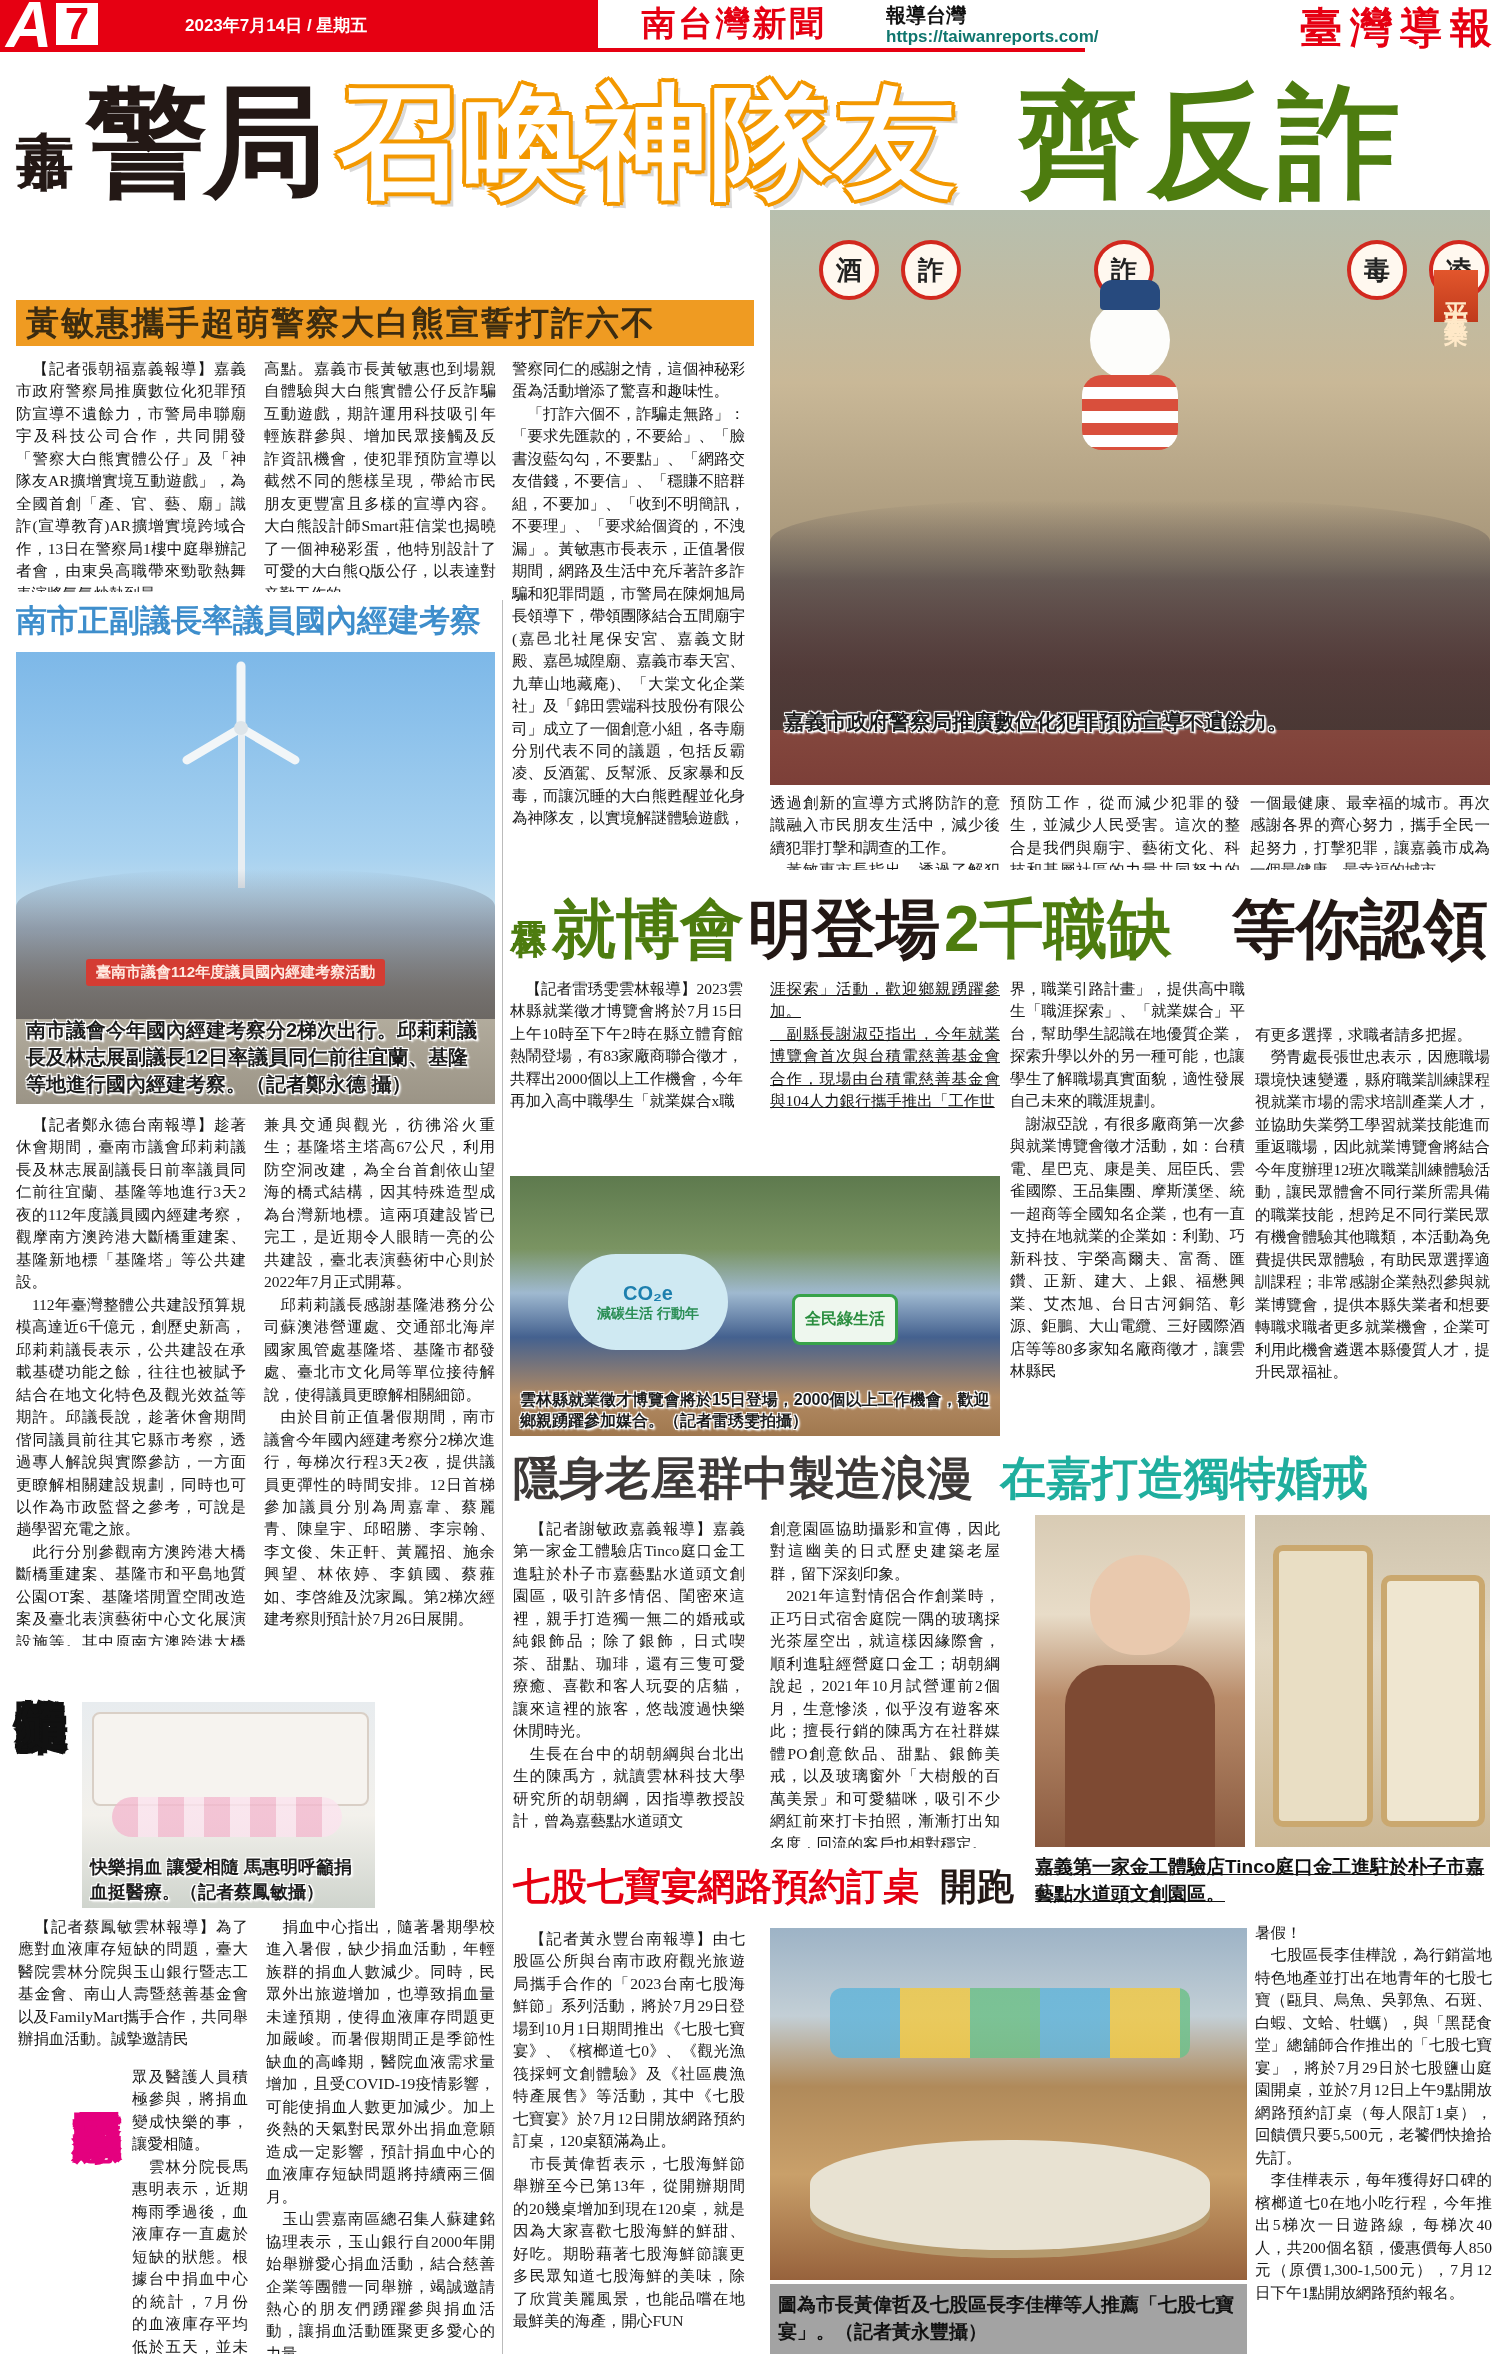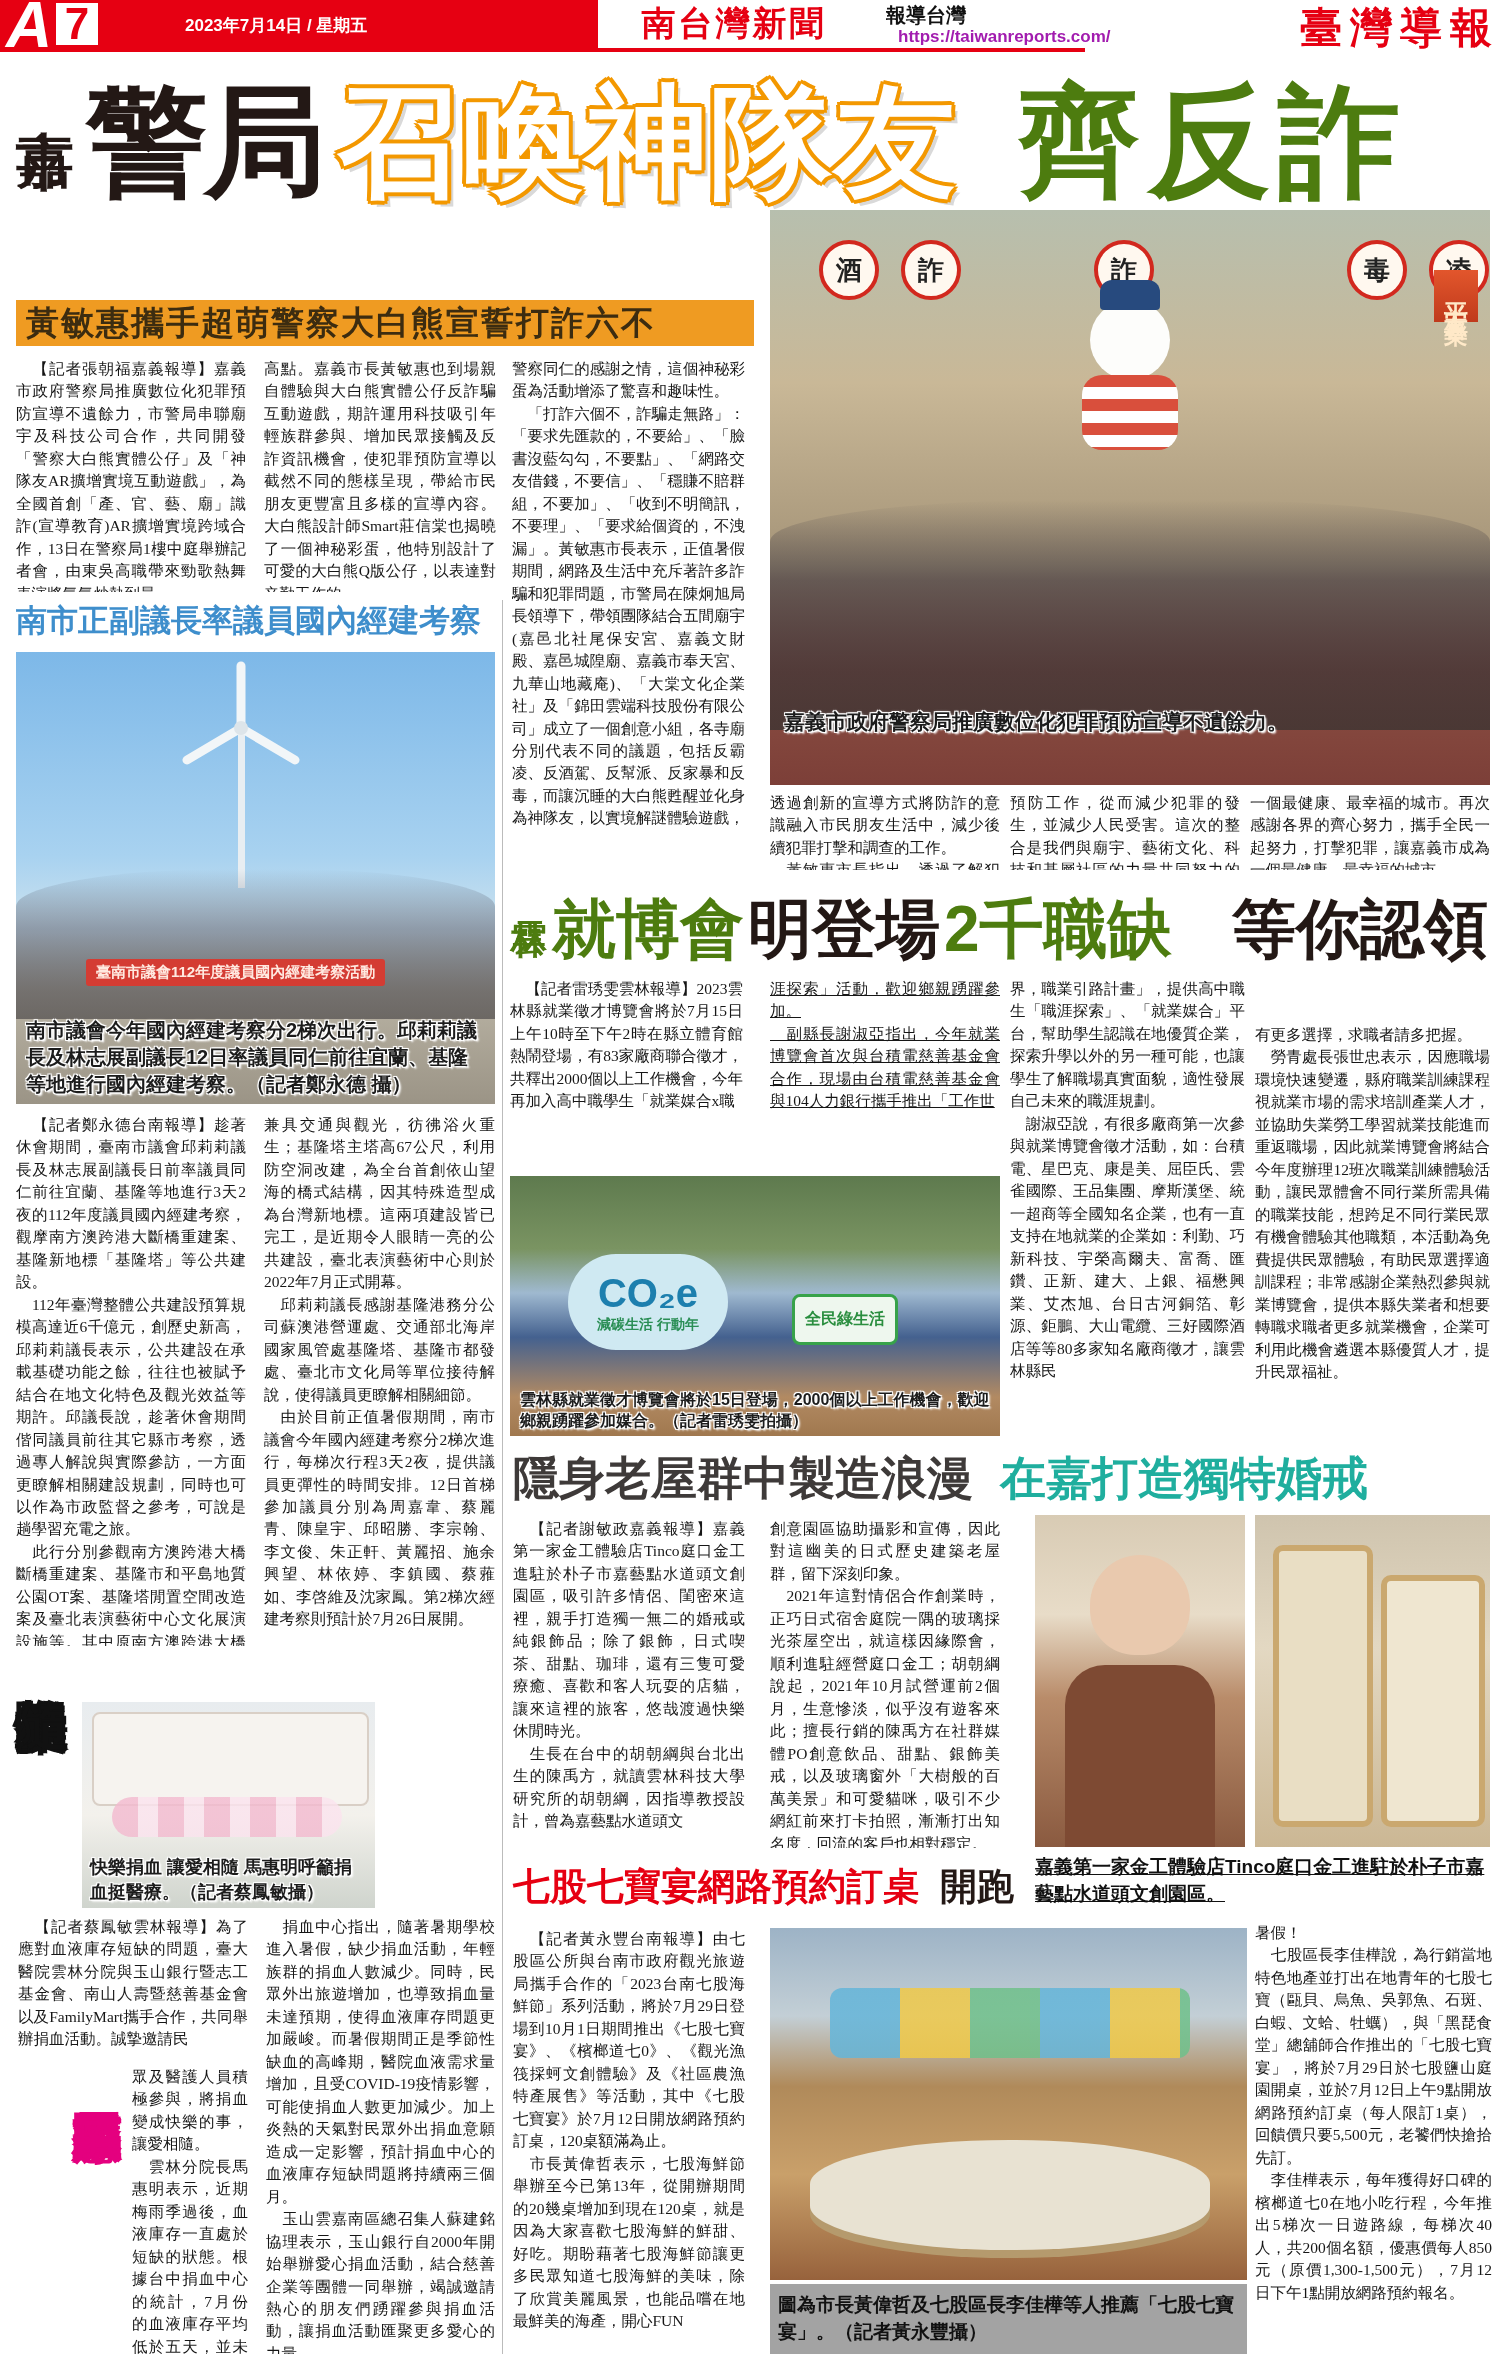--- a/index.html
+++ b/index.html
@@ -11,21 +11,21 @@
   .a-badge{position:absolute;left:6px;top:-12px;font:italic 900 64px "Liberation Sans",sans-serif;color:#fff;}
   .seven-box{position:absolute;left:56px;top:3px;width:42px;height:42px;background:#fff;
              display:flex;align-items:center;justify-content:center;
              font:900 44px "Liberation Sans",sans-serif;color:#e60012;}
   .mast-date{position:absolute;left:185px;top:14px;font:bold 17px "Liberation Sans",sans-serif;color:#fff;}
   .mast-center{position:absolute;left:598px;top:0;width:272px;height:48px;background:#fff;
                display:flex;align-items:center;justify-content:center;
                font:900 34px "Liberation Sans",sans-serif;color:#e60012;letter-spacing:3px;}
   .mast-right{position:absolute;left:870px;top:0;width:630px;height:52px;background:#fff;}
   .tagline{position:absolute;left:16px;top:2px;font:bold 20px "Liberation Sans",sans-serif;color:#111;}
-  .siteurl{position:absolute;left:16px;top:27px;font:bold 17px "Liberation Sans",sans-serif;color:#a21caf;margin-left:12px;}
+  .siteurl{position:absolute;left:16px;top:27px;font:bold 17px "Liberation Sans",sans-serif;color:#0f766e;}
   .brand{position:absolute;left:430px;top:0px;font:bold 42px "DejaVu Serif",serif;color:#e60012;letter-spacing:8px;}
   
   .kicker-stack{position:absolute;display:flex;flex-direction:column;font-family:"Liberation Sans",sans-serif;font-weight:900;line-height:1.0;}
   .hl{position:absolute;font-family:"Liberation Sans",sans-serif;font-weight:900;white-space:nowrap;}
   .hl-black{color:#231815;}
   .hl-red{color:#4d7c0f;}
   .hl-outline{color:#fff;text-shadow:
      4px 0 0 #f39800,-4px 0 0 #f39800,0 4px 0 #f39800,0 -4px 0 #f39800,
      3px 3px 0 #f39800,-3px 3px 0 #f39800,3px -3px 0 #f39800,-3px -3px 0 #f39800,
      6px 6px 0 #d9d9d9;}
@@ -143,21 +143,21 @@
   <div class="col" style="left:510px;top:978px;width:233px;height:190px;">　【記者雷琇雯雲林報導】2023雲林縣就業徵才博覽會將於7月15日上午10時至下午2時在縣立體育館熱鬧登場，有83家廠商聯合徵才，共釋出2000個以上工作機會，今年再加入高中職學生「就業媒合x職</div>
   <div class="col" style="left:770px;top:978px;width:230px;height:190px;text-decoration:underline;">涯探索」活動，歡迎鄉親踴躍參加。
 　副縣長謝淑亞指出，今年就業博覽會首次與台積電慈善基金會合作，現場由台積電慈善基金會與104人力銀行攜手推出「工作世</div>
   <div class="col" style="left:1010px;top:978px;width:235px;height:452px;">界，職業引路計畫」，提供高中職生「職涯探索」、「就業媒合」平台，幫助學生認識在地優質企業，探索升學以外的另一種可能，也讓學生了解職場真實面貌，適性發展自己未來的職涯規劃。
 　謝淑亞說，有很多廠商第一次參與就業博覽會徵才活動，如：台積電、星巴克、康是美、屈臣氏、雲雀國際、王品集團、摩斯漢堡、統一超商等全國知名企業，也有一直支持在地就業的企業如：利勤、巧新科技、宇榮高爾夫、富喬、匯鑽、正新、建大、上銀、福懋興業、艾杰旭、台日古河銅箔、彰源、鉅鵬、大山電纜、三好國際酒店等等80多家知名廠商徵才，讓雲林縣民</div>
   <div class="col" style="left:1255px;top:1024px;width:235px;height:406px;">有更多選擇，求職者請多把握。
 　勞青處長張世忠表示，因應職場環境快速變遷，縣府職業訓練課程視就業市場的需求培訓產業人才，並協助失業勞工學習就業技能進而重返職場，因此就業博覽會將結合今年度辦理12班次職業訓練體驗活動，讓民眾體會不同行業所需具備的職業技能，想跨足不同行業民眾有機會體驗其他職類，本活動為免費提供民眾體驗，有助民眾選擇適訓課程；非常感謝企業熱烈參與就業博覽會，提供本縣失業者和想要轉職求職者更多就業機會，企業可利用此機會遴選本縣優質人才，提升民眾福祉。</div>
 
   <div class="photo" style="left:510px;top:1176px;width:490px;height:260px;background:linear-gradient(180deg,#5e7a4e 0%,#7a9462 28%,#9fb9d0 45%,#44618f 62%,#b28a62 85%,#a0784f 100%);">
     <div style="position:absolute;left:58px;top:78px;width:160px;height:96px;background:#cfe9f2;border-radius:48px;display:flex;flex-direction:column;align-items:center;justify-content:center;color:#1d7fae;font-family:'Liberation Sans',sans-serif;font-weight:900;">
-      <span style="font-size:40px;">CO₂e</span>
+      <span style="font-size:20px;">CO₂e</span>
       <span style="font-size:14px;color:#2a8e55;">減碳生活 行動年</span>
     </div>
     <div style="position:absolute;left:282px;top:118px;padding:12px 10px;background:#eef7ee;border:3px solid #37a24a;border-radius:8px;color:#2a8e3f;font:900 16px 'Liberation Sans',sans-serif;">全民綠生活</div>
     <div class="cap-ov" style="left:10px;bottom:4px;width:470px;font-size:16px;">雲林縣就業徵才博覽會將於15日登場，2000個以上工作機會，歡迎鄉親踴躍參加媒合。（記者雷琇雯拍攝）</div>
   </div>
 
   <span class="sec-ring" style="left:513px;top:1448px;color:#3e3a39;">隱身老屋群中製造浪漫</span>
   <span class="sec-ring" style="left:1000px;top:1448px;color:#1fae9e;">在嘉打造獨特婚戒</span>
   <div class="col" style="left:513px;top:1518px;width:232px;height:330px;">　【記者謝敏政嘉義報導】嘉義第一家金工體驗店Tinco庭口金工進駐於朴子市嘉藝點水道頭文創園區，吸引許多情侶、閨密來這裡，親手打造獨一無二的婚戒或純銀飾品；除了銀飾，日式喫茶、甜點、珈琲，還有三隻可愛療癒、喜歡和客人玩耍的店貓，讓來這裡的旅客，悠哉渡過快樂休閒時光。
 　生長在台中的胡朝綱與台北出生的陳禹方，就讀雲林科技大學研究所的胡朝綱，因指導教授設計，曾為嘉藝點水道頭文</div>

